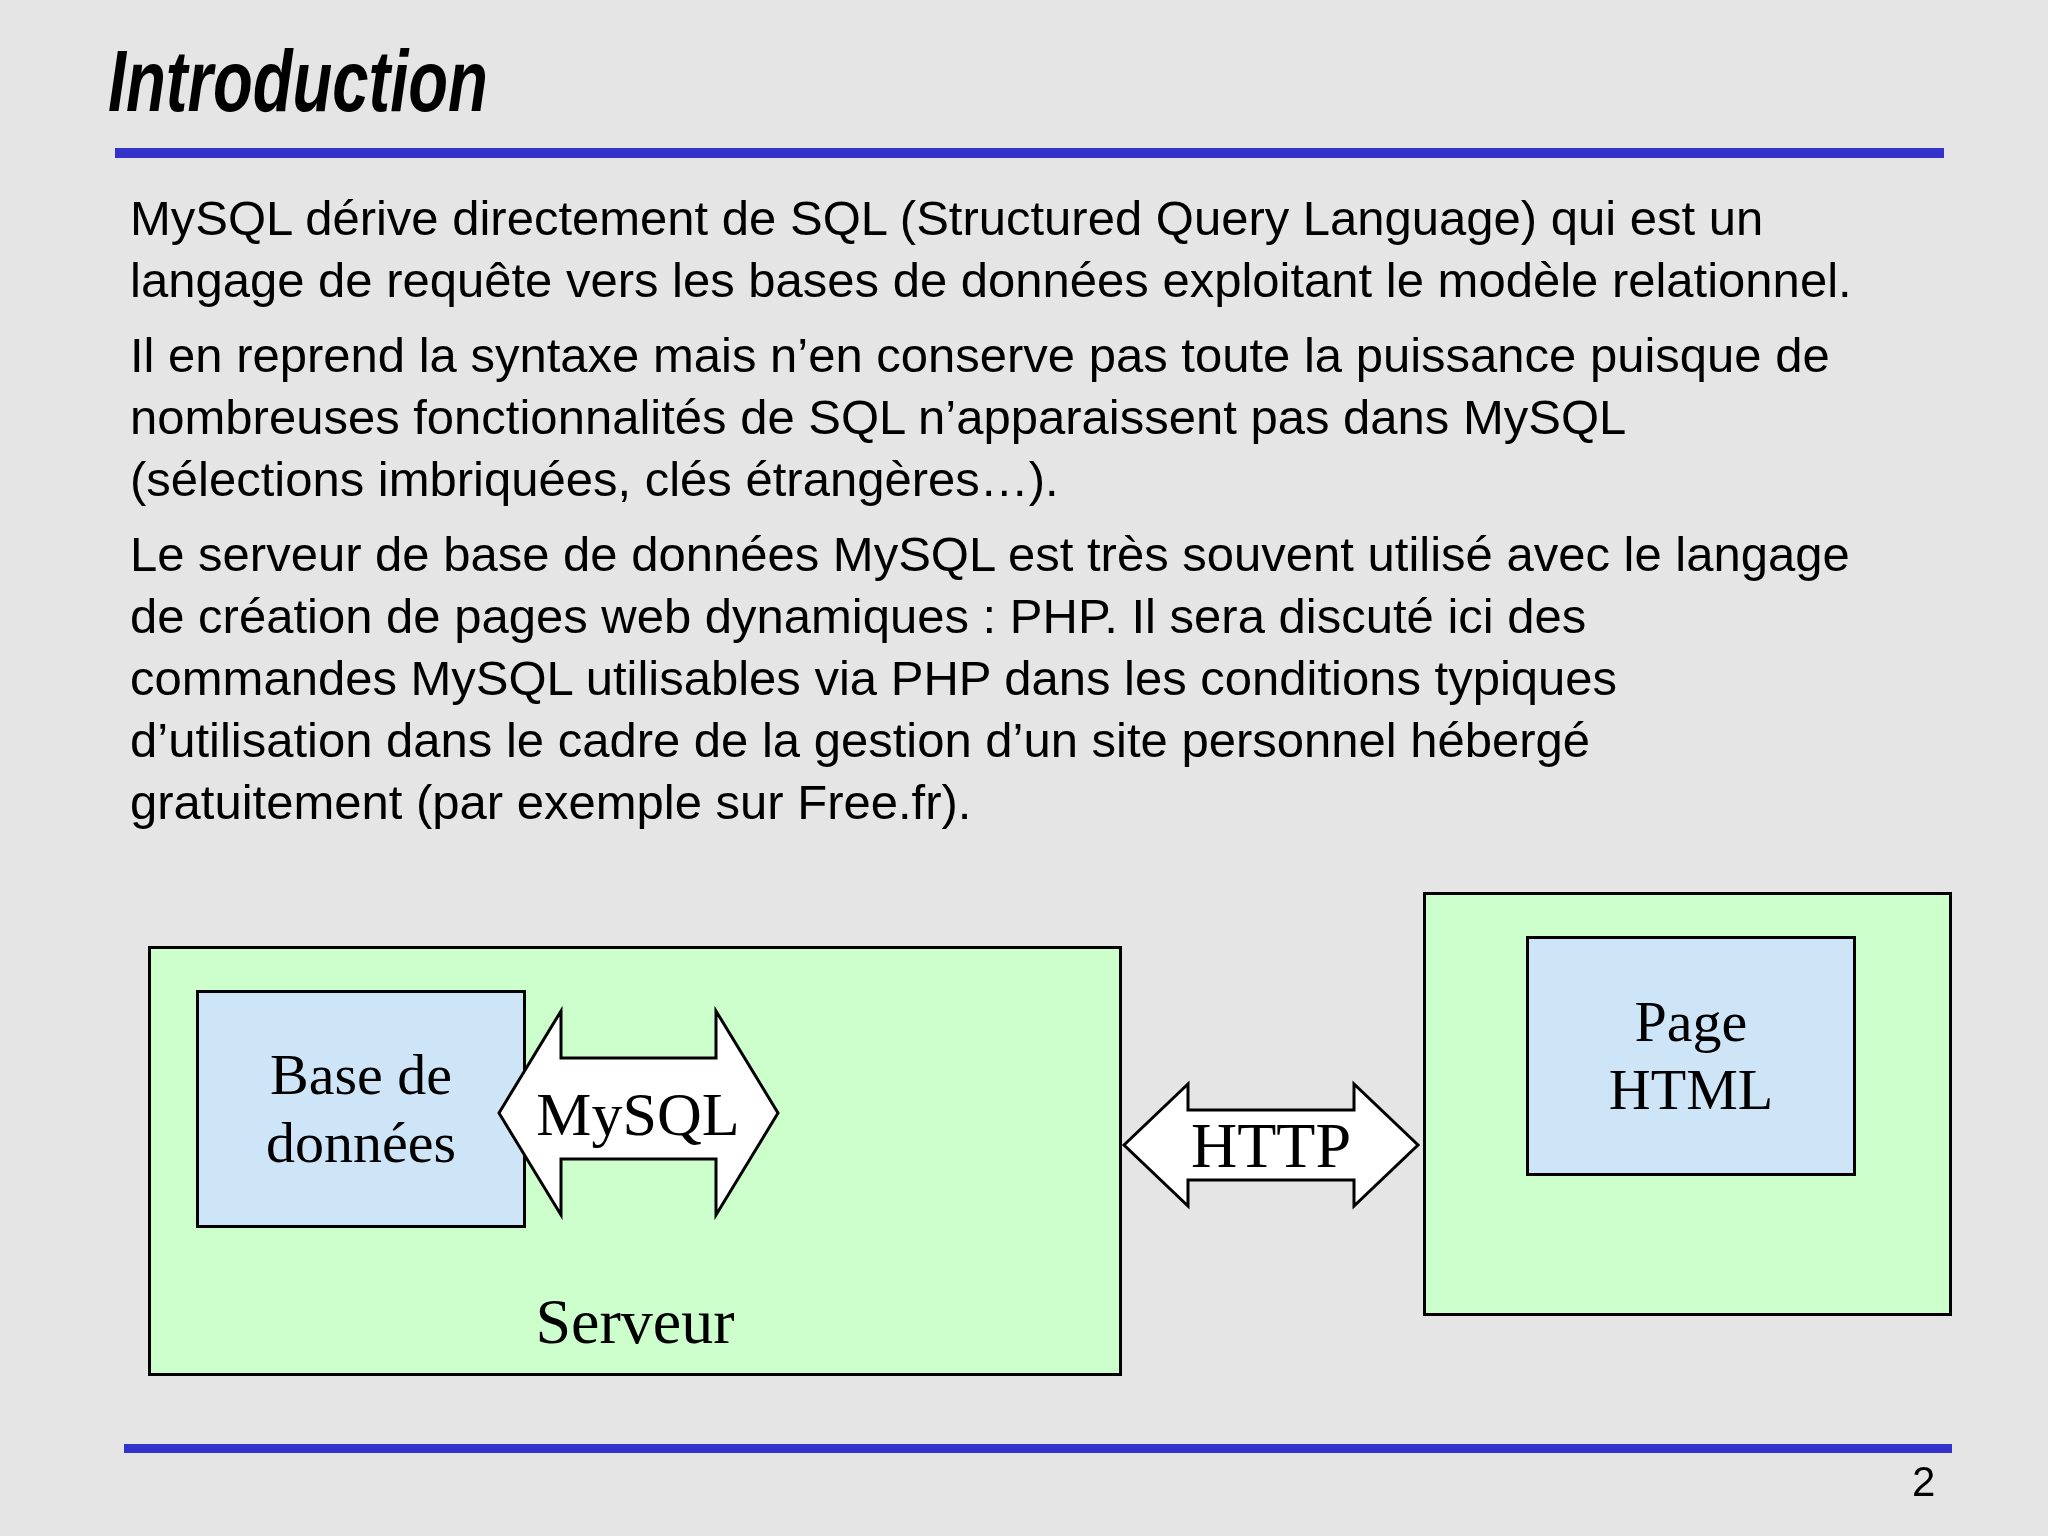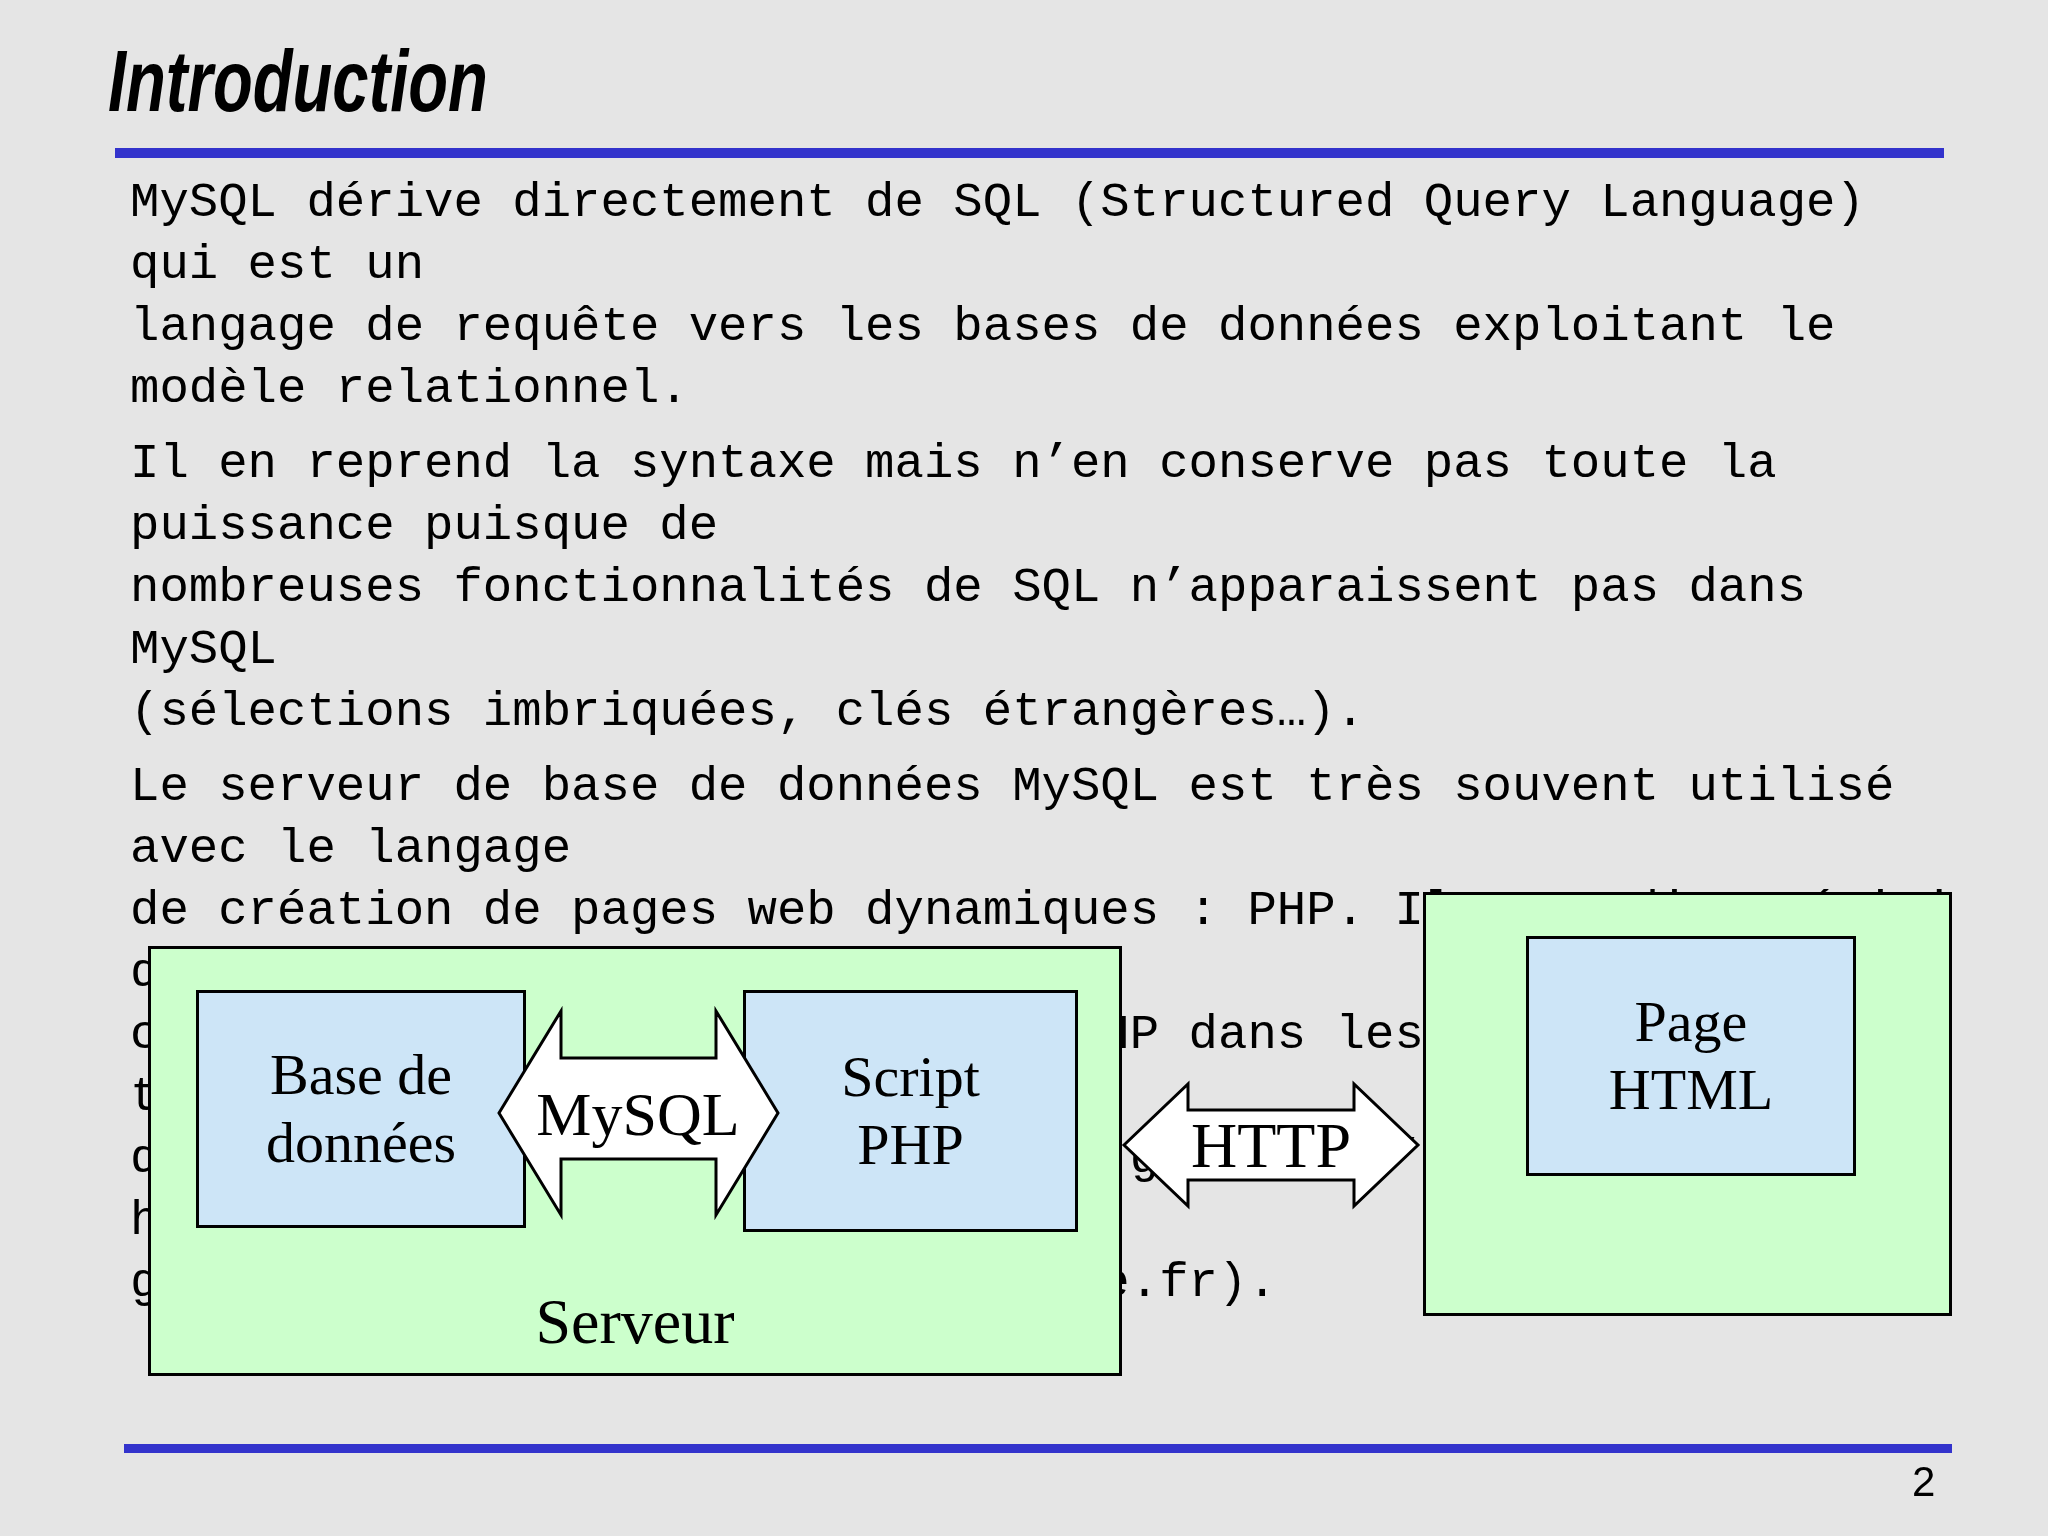--- a/index.html
+++ b/index.html
@@ -33,26 +33,25 @@
   }
   .rule {
     position: absolute;
     background: var(--accent-rule);
   }
   .rule-top    { left: 115px; top: 148px;  width: 1829px; height: 10px; }
   .rule-bottom { left: 124px; top: 1444px; width: 1828px; height: 9px; }
   .body-text {
     position: absolute;
     left: 130px;
-    top: 172px;
+    top: 187px;
     width: 1840px;
     font-size: 49px;
     line-height: 62px;
     color: #000000;
-    font-family: Liberation Mono, monospace;
   }
   .body-text p {
     white-space: pre-line;
     margin-bottom: 13px;
   }
   .diagram {
     position: absolute;
     inset: 0;
     font-family: "Liberation Serif", serif;
     border-radius: 14px;
@@ -129,24 +128,20 @@
 gratuitement (par exemple sur Free.fr).</p>
   </div>
 
   <div class="diagram">
 
     <div class="group group-server">
       <div class="node node-db">
         <span>Base de
 données</span>
       </div>
-      <div class="node node-php">
-        <span>Script
-PHP</span>
-      </div>
       <div class="group-label">Serveur</div>
     </div>
 
     <svg class="arrow arrow-mysql" viewBox="0 0 283 210">
       <polygon points="2,105 64,3 64,50 219,50 219,3 281,105 219,207 219,151 64,151 64,207"></polygon>
       <text x="141" y="127">MySQL</text>
     </svg>
 
     <svg class="arrow arrow-http" viewBox="0 0 298 126">
       <polygon points="2,63 66,2 66,28 232,28 232,2 296,63 232,124 232,98 66,98 66,124"></polygon>

